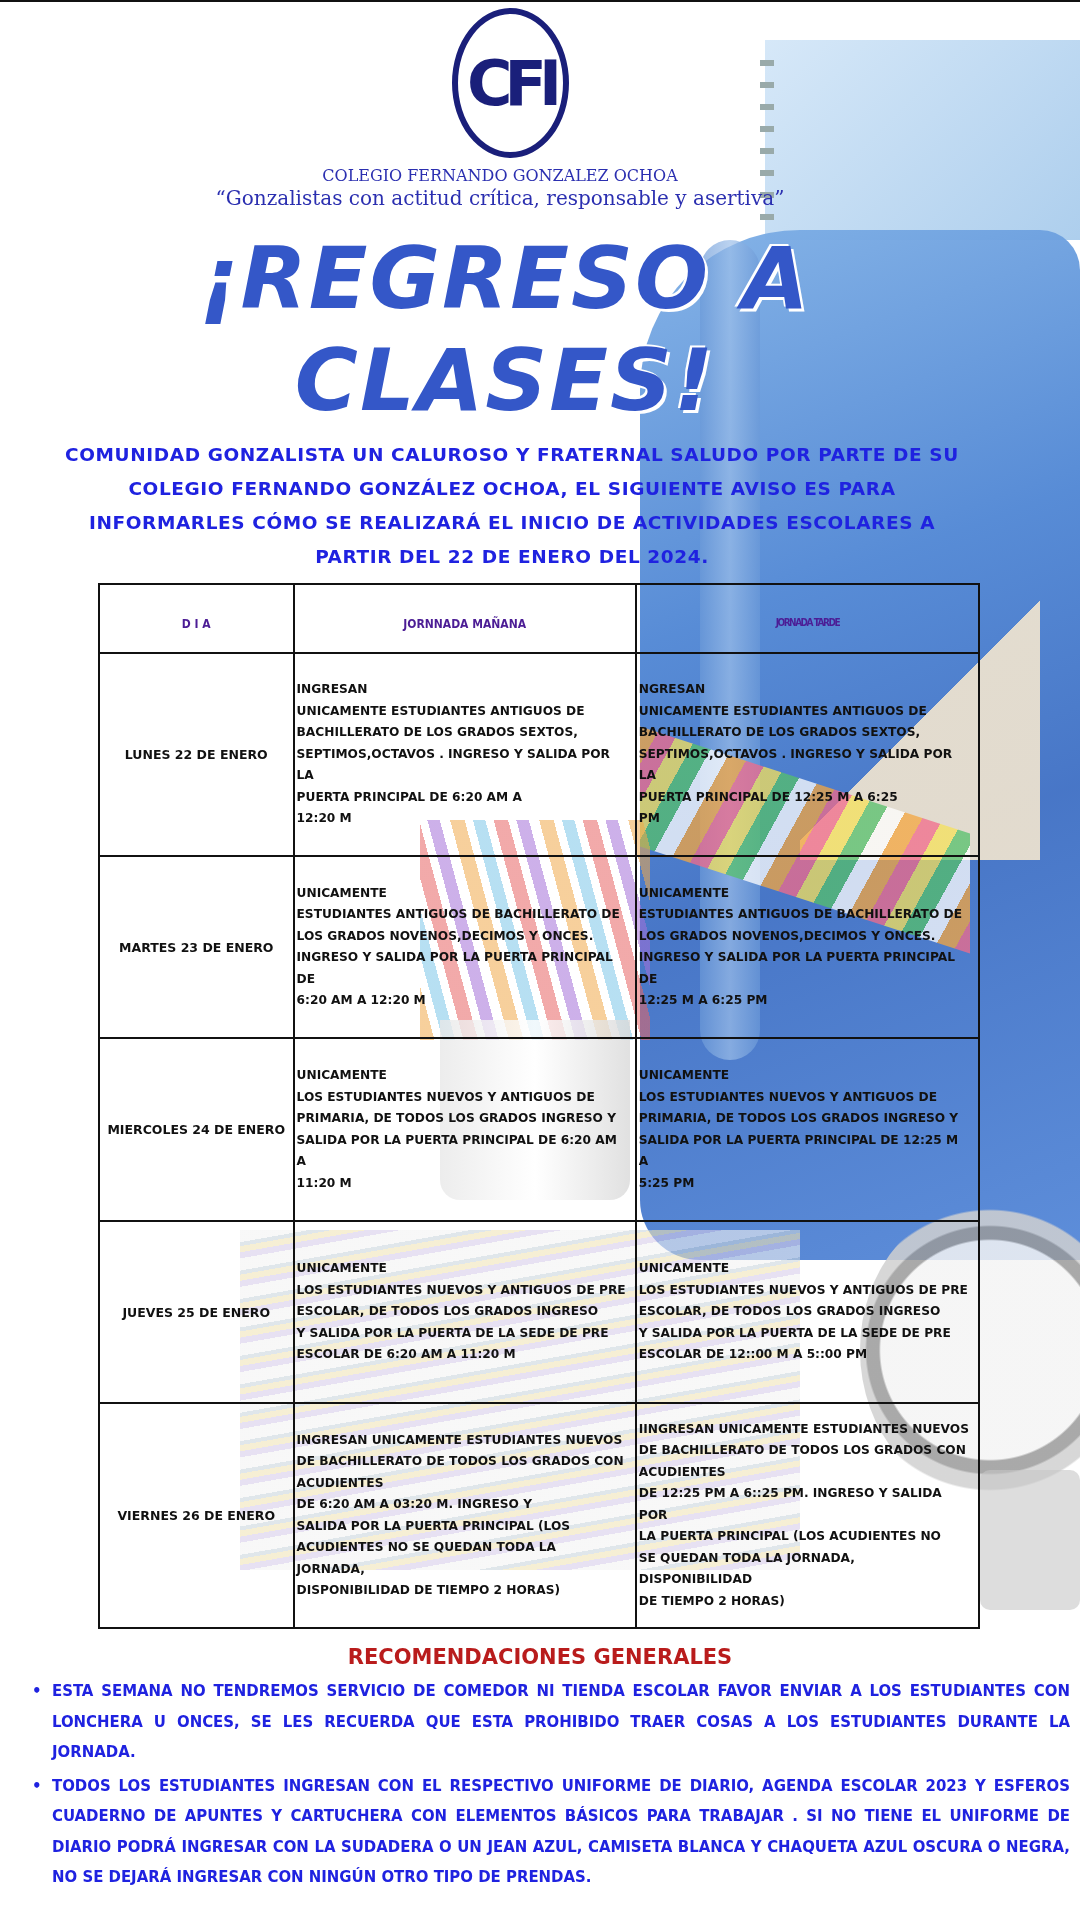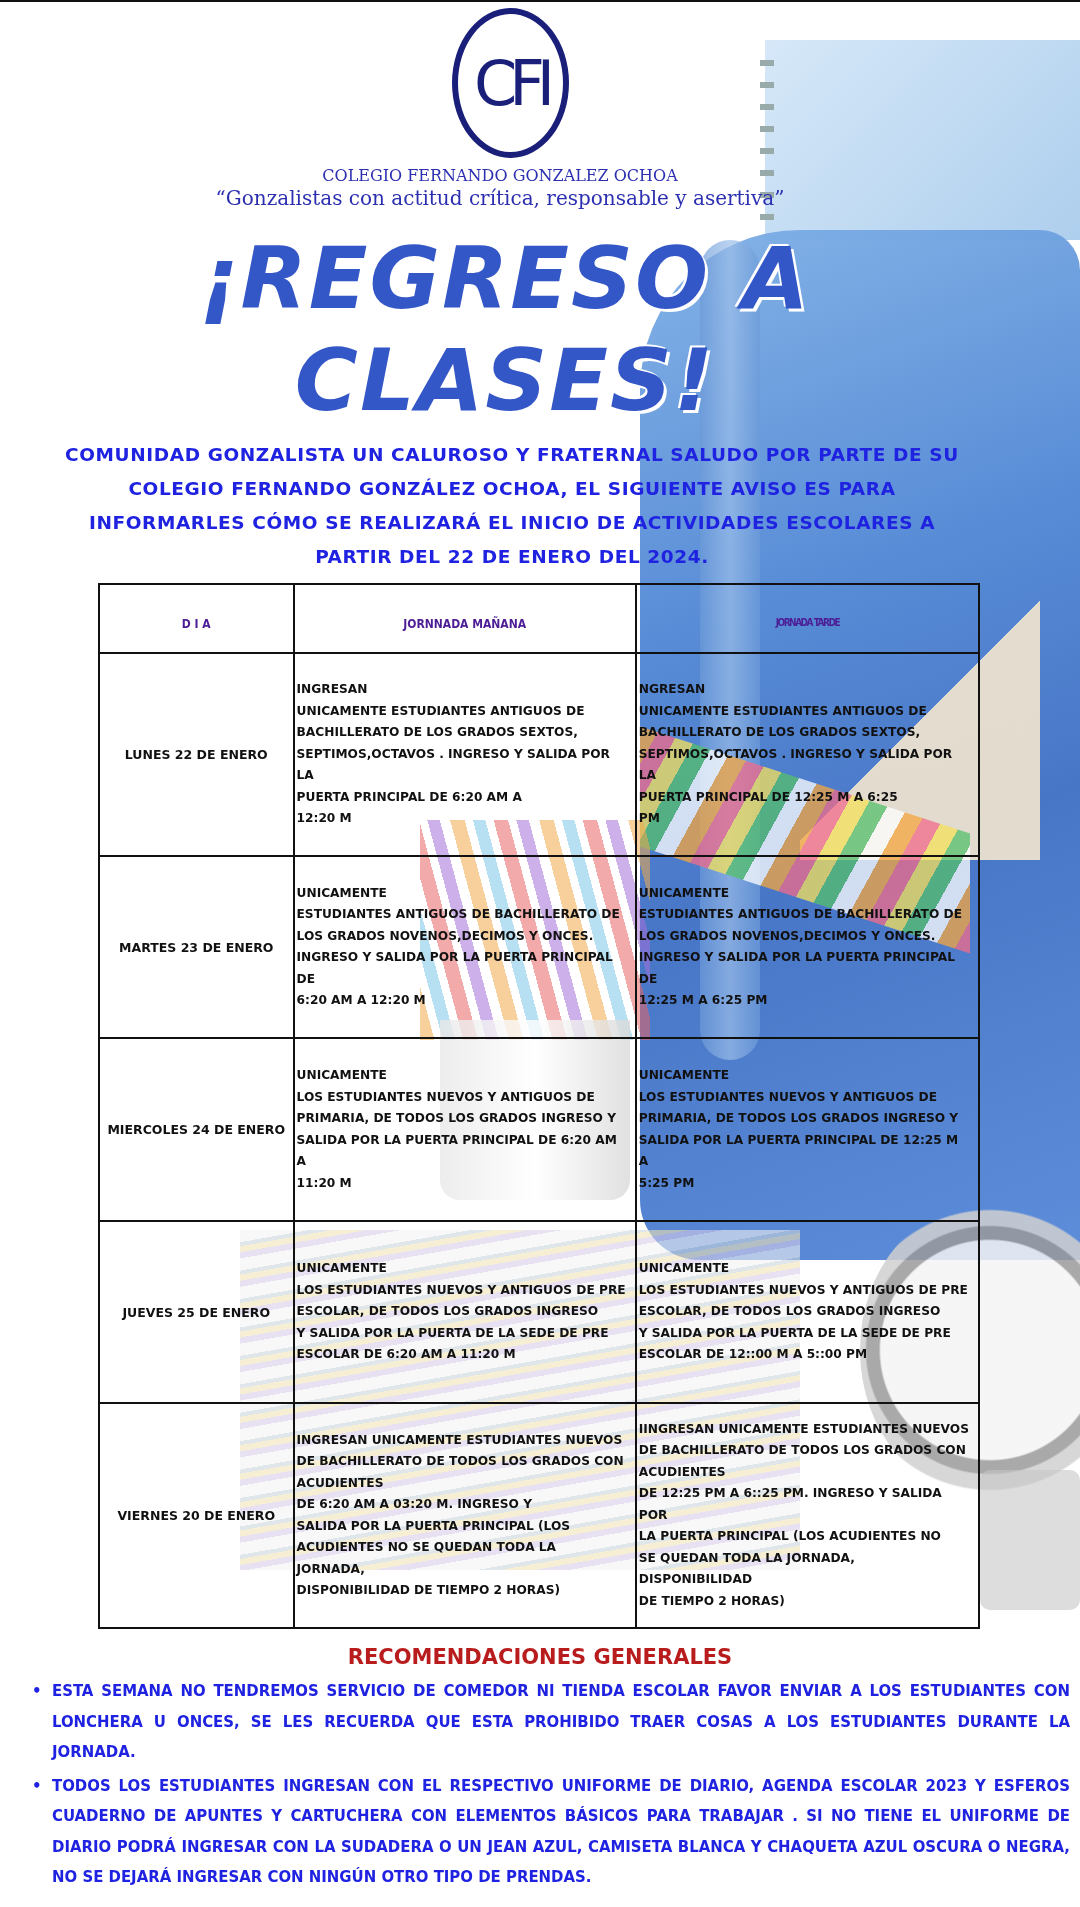--- a/index.html
+++ b/index.html
@@ -30,21 +30,21 @@
   .notebooks { position: absolute; left: 240px; top: 1230px; width: 560px; height: 340px;
     background: repeating-linear-gradient(170deg,#f3f3f3 0 12px,#cbd6dd 12px 16px,#f0e4b8 16px 22px,#d7cdea 22px 28px);
     opacity: .6; }
   .clock { position: absolute; left: 860px; top: 1200px; width: 260px; height: 300px; border-radius: 50%;
     background: radial-gradient(circle,#f4f4f4 0 55%,#9a9a9a 56% 62%,#d0d0d0 63% 70%,transparent 71%); opacity: .85; }
   .calc { position: absolute; left: 980px; top: 1470px; width: 100px; height: 140px; background: #c7c7c7; border-radius: 10px; opacity: .6; }
 
   
   .logo { position: absolute; left: 452px; top: 8px; width: 117px; height: 150px; border: 6px solid #1a1f7a; border-radius: 50%;
     display: flex; align-items: center; justify-content: center; }
-  .logo-glyph { font-family: "DejaVu Sans", sans-serif; font-weight: normal; font-size: 62px; color: #1a1f7a; letter-spacing: -8px; }
+  .logo-glyph { font-family: "DejaVu Sans", sans-serif; font-weight: bold; font-size: 62px; color: #1a1f7a; letter-spacing: -8px; }
   .school-name { position: absolute; left: 0; width: 1000px; top: 166px; text-align: center;
     font-family: "DejaVu Serif", serif; font-size: 16px; color: #2b2fb0; }
   .motto { position: absolute; left: 0; width: 1000px; top: 186px; text-align: center;
     font-family: "DejaVu Serif", serif; font-size: 20px; color: #2b2fb0; }
 
   .title { position: absolute; left: 0; width: 1010px; text-align: center; font-family: "DejaVu Sans", sans-serif;
     font-weight: bold; font-style: italic; color: #3457c8; letter-spacing: 2px;
     text-shadow: 3px 3px 0 #ffffff, -2px -2px 0 #ffffff; }
   .title-1 { top: 228px; font-size: 86px; }
   .title-2 { top: 330px; font-size: 86px; }
@@ -176,21 +176,21 @@
         </td>
       <td class="slot-cell">
           <div class="slot-text">   UNICAMENTE
    LOS ESTUDIANTES NUEVOS Y ANTIGUOS DE PRE
 ESCOLAR, DE TODOS LOS GRADOS INGRESO
    Y SALIDA POR LA PUERTA DE LA SEDE DE PRE
 ESCOLAR DE 12::00 M A 5::00 PM</div>
         </td>
     </tr>
     <tr class="r5">
-      <td class="day-cell">VIERNES 20 DE  ENERO</td>
+      <td class="day-cell">VIERNES 26 DE  ENERO</td>
       <td class="slot-cell">
           <div class="slot-text">     INGRESAN UNICAMENTE ESTUDIANTES NUEVOS
 DE BACHILLERATO DE TODOS LOS GRADOS CON
    ACUDIENTES
    DE 6:20 AM A 03:20 M. INGRESO Y
    SALIDA  POR LA PUERTA PRINCIPAL (LOS
    ACUDIENTES NO SE QUEDAN TODA LA JORNADA,
 DISPONIBILIDAD DE TIEMPO 2 HORAS)</div>
         </td>
       <td class="slot-cell">

